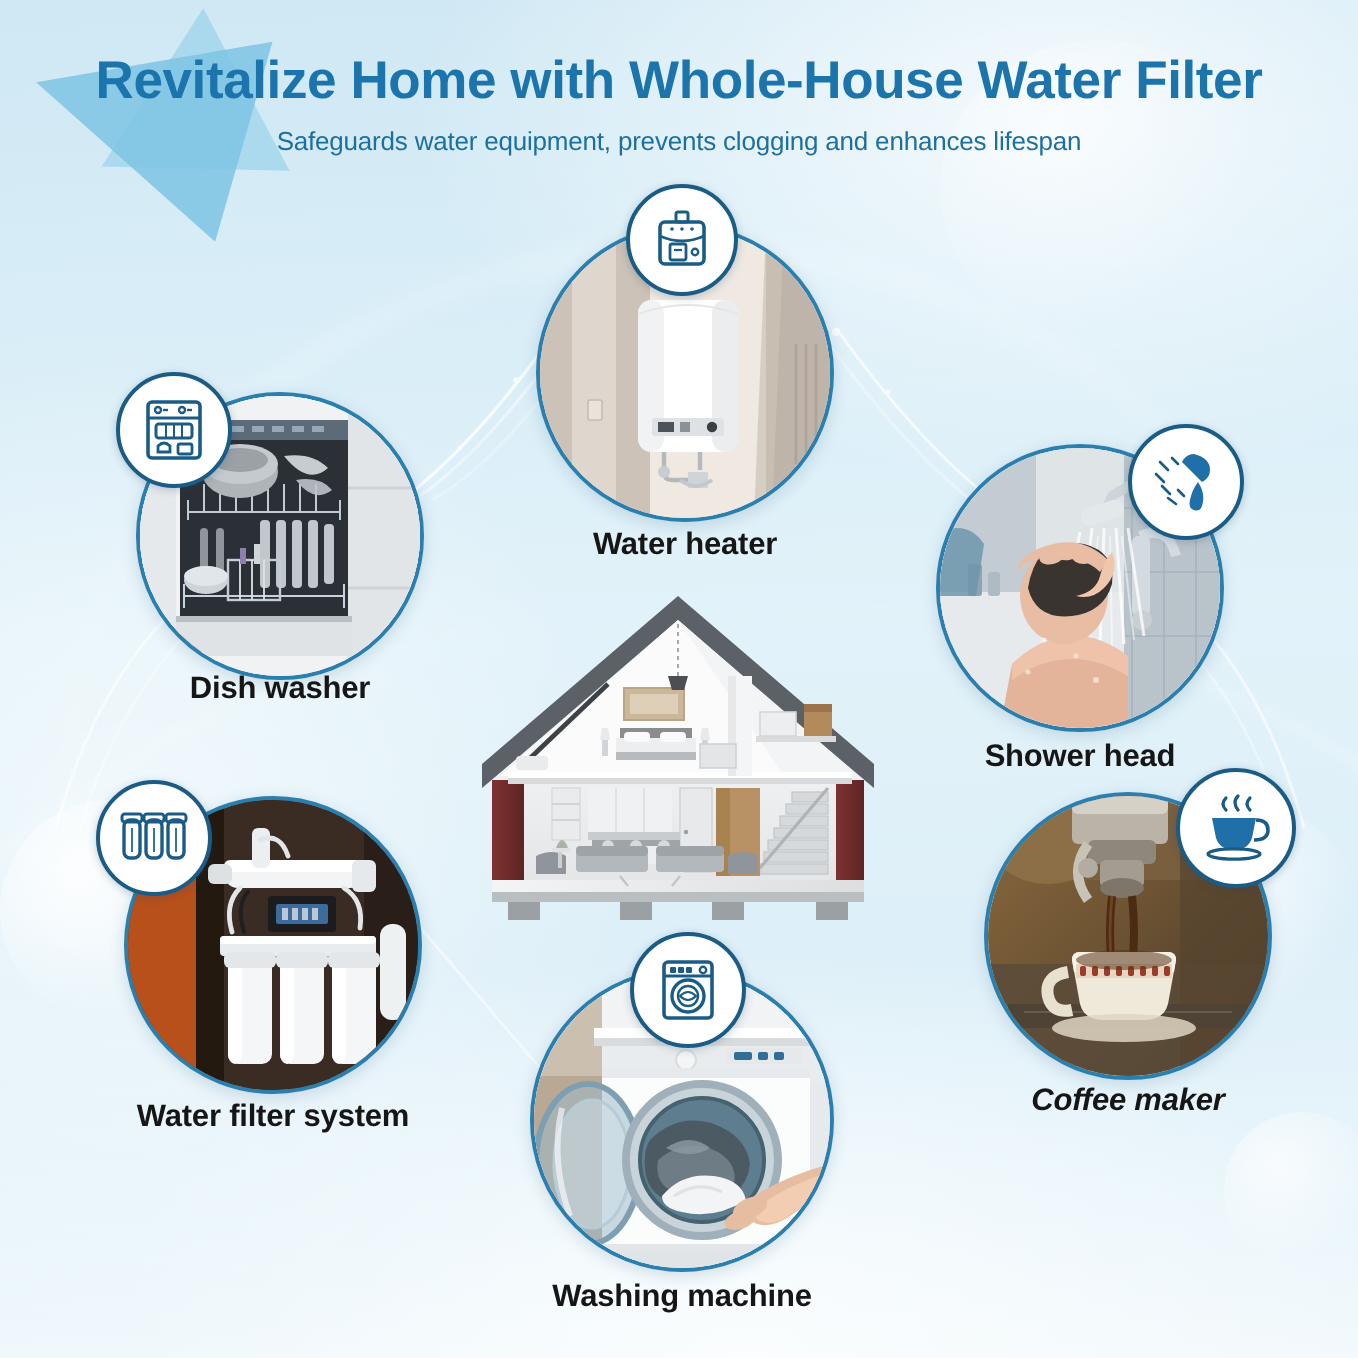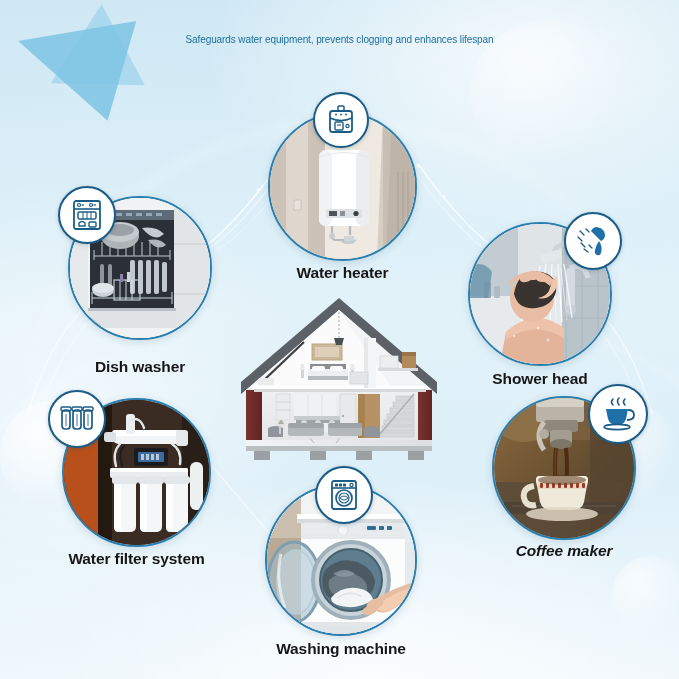--- a/index.html
+++ b/index.html
@@ -96,21 +96,21 @@
     margin: 0;
     font-size: 26.5px;
     font-weight: bold;
     color: #1b74ab;
     letter-spacing: -0.2px;
     line-height: 1.1;
     white-space: nowrap;
   }
   .subtitle {
     margin: 8px 0 0 0;
-    font-size: 10px;
+    font-size: 13px;
     font-weight: normal;
     color: #1d6f9e;
     letter-spacing: -0.1px;
     white-space: nowrap;
   }
 
   
   .house-wrap {
     position: absolute;
     left: 232px; top: 290px;
@@ -219,20 +219,21 @@
     </svg>
 
     <svg class="sparkle" style="left:178px;top:432px;" width="110" height="110" viewBox="0 0 110 110">
       <g stroke="#ffffff" stroke-width="1.4" fill="none" opacity="0.6">
         <path d="M8 6 C 36 34, 60 66, 94 104"></path>
       </g>
     </svg>
   </div>
 
   <div class="header">
+    <h1 class="title">Revitalize Home with Whole-House Water Filter</h1>
     <p class="subtitle">Safeguards water equipment, prevents clogging and enhances lifespan</p>
   </div>
 
   <div class="house-wrap">
     <svg viewBox="0 0 215 180" width="215" height="180">
       <defs>
         <linearGradient id="wallG" x1="0" y1="0" x2="0" y2="1">
           <stop offset="0%" stop-color="#ffffff"></stop>
           <stop offset="100%" stop-color="#e3e5e7"></stop>
         </linearGradient>
@@ -425,21 +426,21 @@
         <circle cx="9" cy="7" r="1.5" fill="none" stroke="#1b5c86" stroke-width="1.2"></circle>
         <path d="M11.5 7 L14 7" stroke="#1b5c86" stroke-width="1.2"></path>
         <circle cx="21" cy="7" r="1.5" fill="none" stroke="#1b5c86" stroke-width="1.2"></circle>
         <path d="M23.5 7 L26 7" stroke="#1b5c86" stroke-width="1.2"></path>
         <rect x="8" y="14" width="18" height="7" rx="1.4" fill="none" stroke="#1b5c86" stroke-width="1.5"></rect>
         <path d="M13 14 L13 21 M17 14 L17 21 M21 14 L21 21" stroke="#1b5c86" stroke-width="1"></path>
         <path d="M9 25 q3 -3 6 0 l0 3 l-6 0 z" fill="none" stroke="#1b5c86" stroke-width="1.4"></path>
         <rect x="19" y="24" width="7" height="5" rx="1" fill="none" stroke="#1b5c86" stroke-width="1.4"></rect>
       </svg>
     </div>
-    <div class="item-label" style="top:162px;">Dish washer</div>
+    <div class="item-label" style="top:140px;">Dish washer</div>
   </div>
 
   <div class="item" id="item-showerhead">
     <div class="photo-circle" style="width:140px;height:140px;">
       <svg viewBox="0 0 140 140">
         <rect width="140" height="140" fill="#cfd6da"></rect>
 
         <rect x="0" y="0" width="140" height="78" fill="#dfe4e7"></rect>
         <rect x="0" y="0" width="48" height="140" fill="#c3ccd2"></rect>
         <rect x="0" y="72" width="140" height="68" fill="#e6eaec"></rect>

